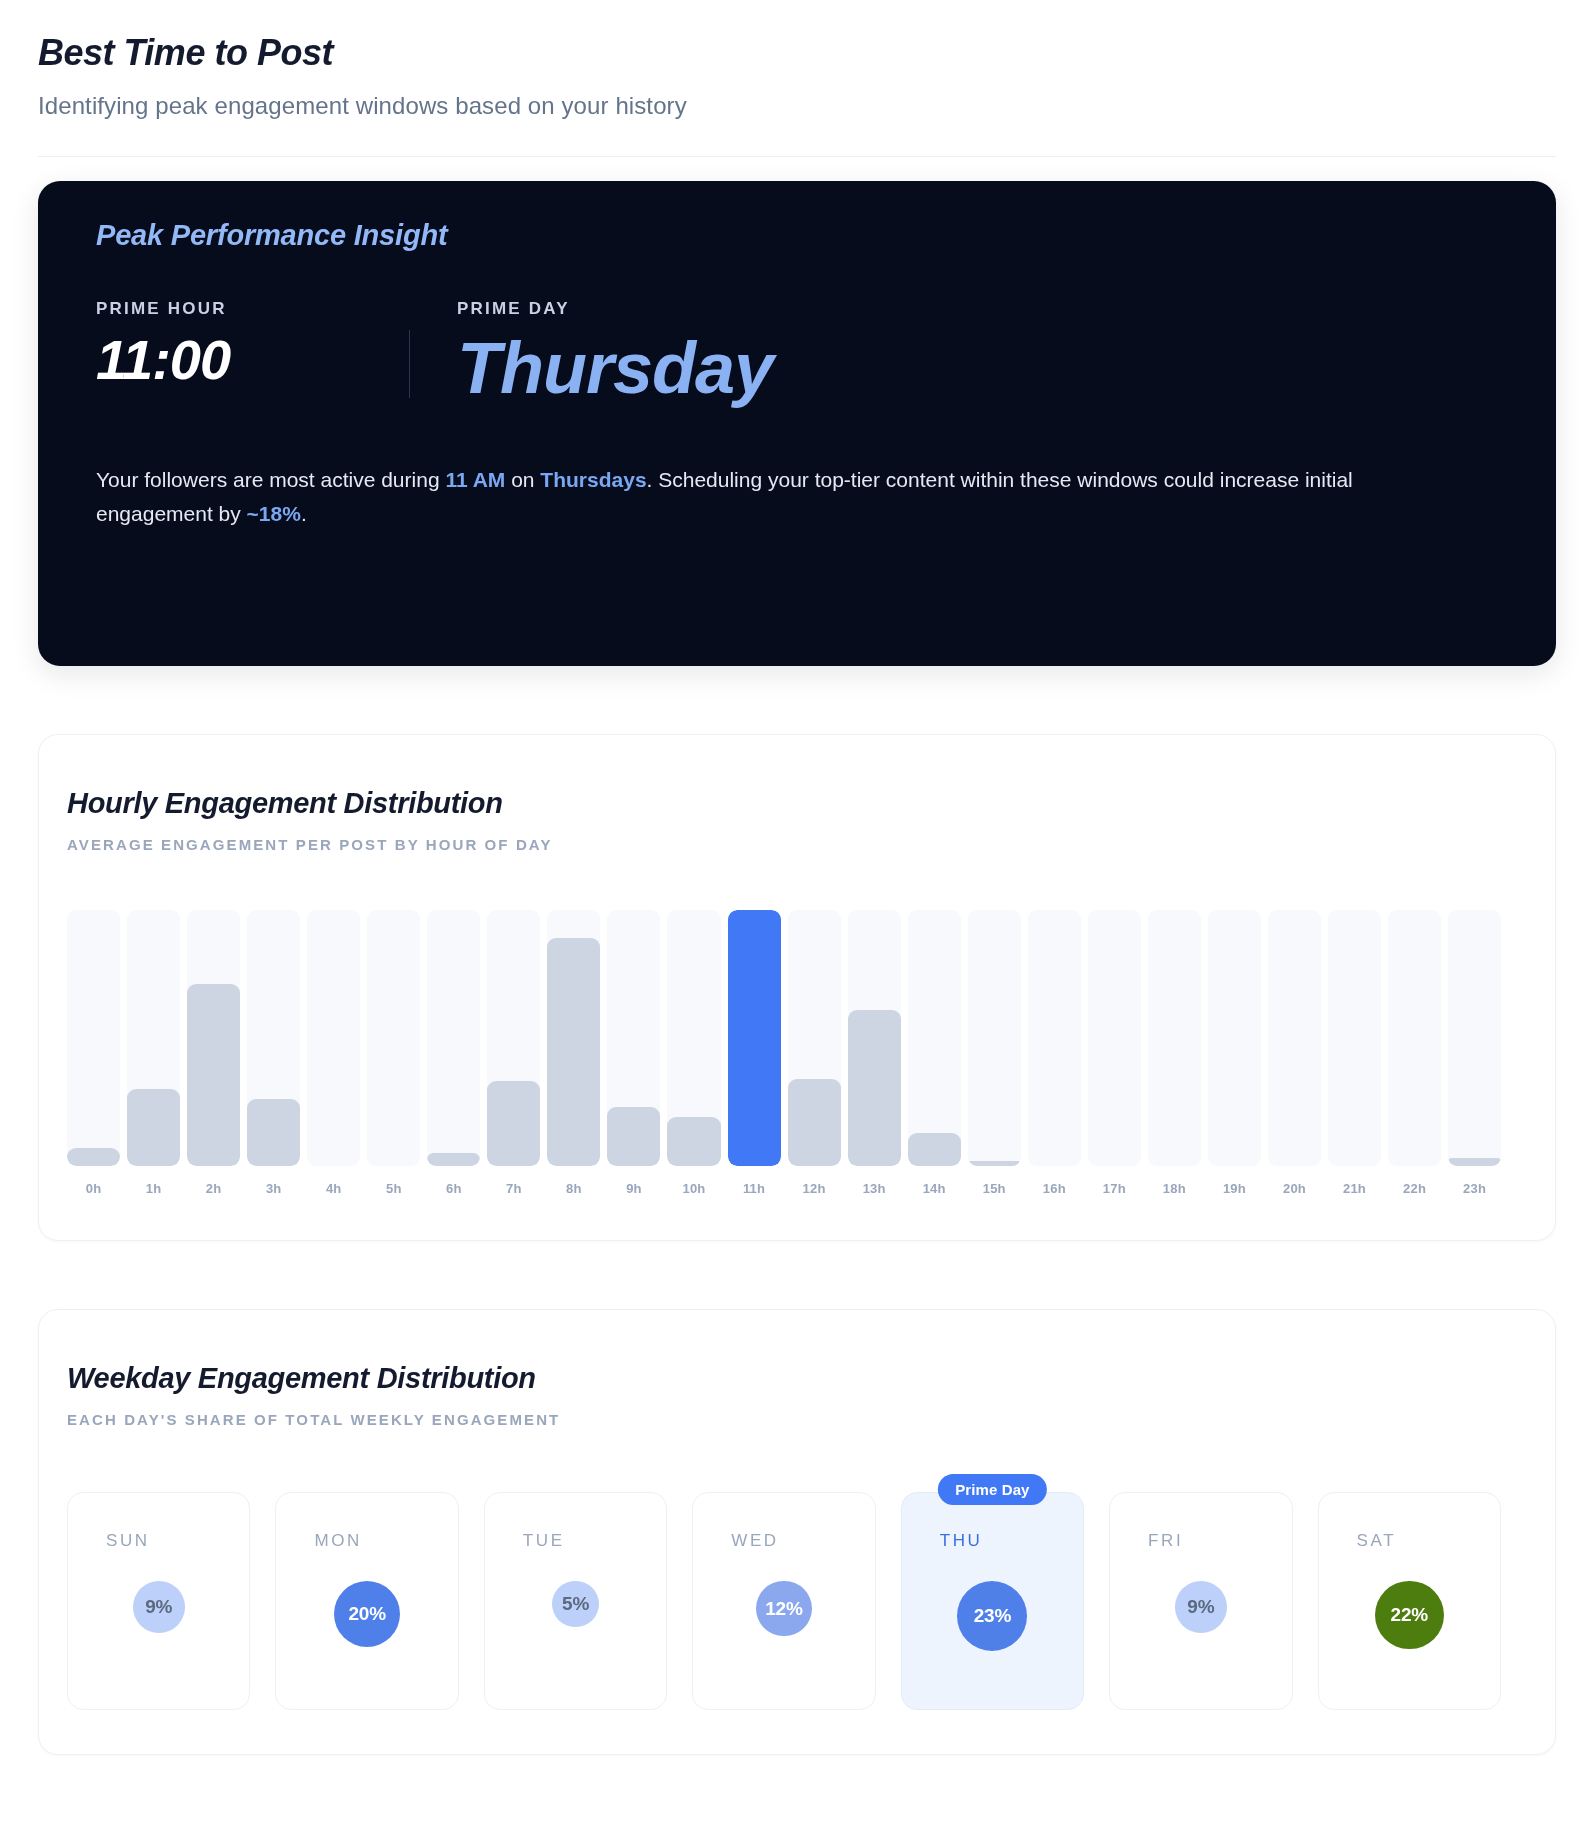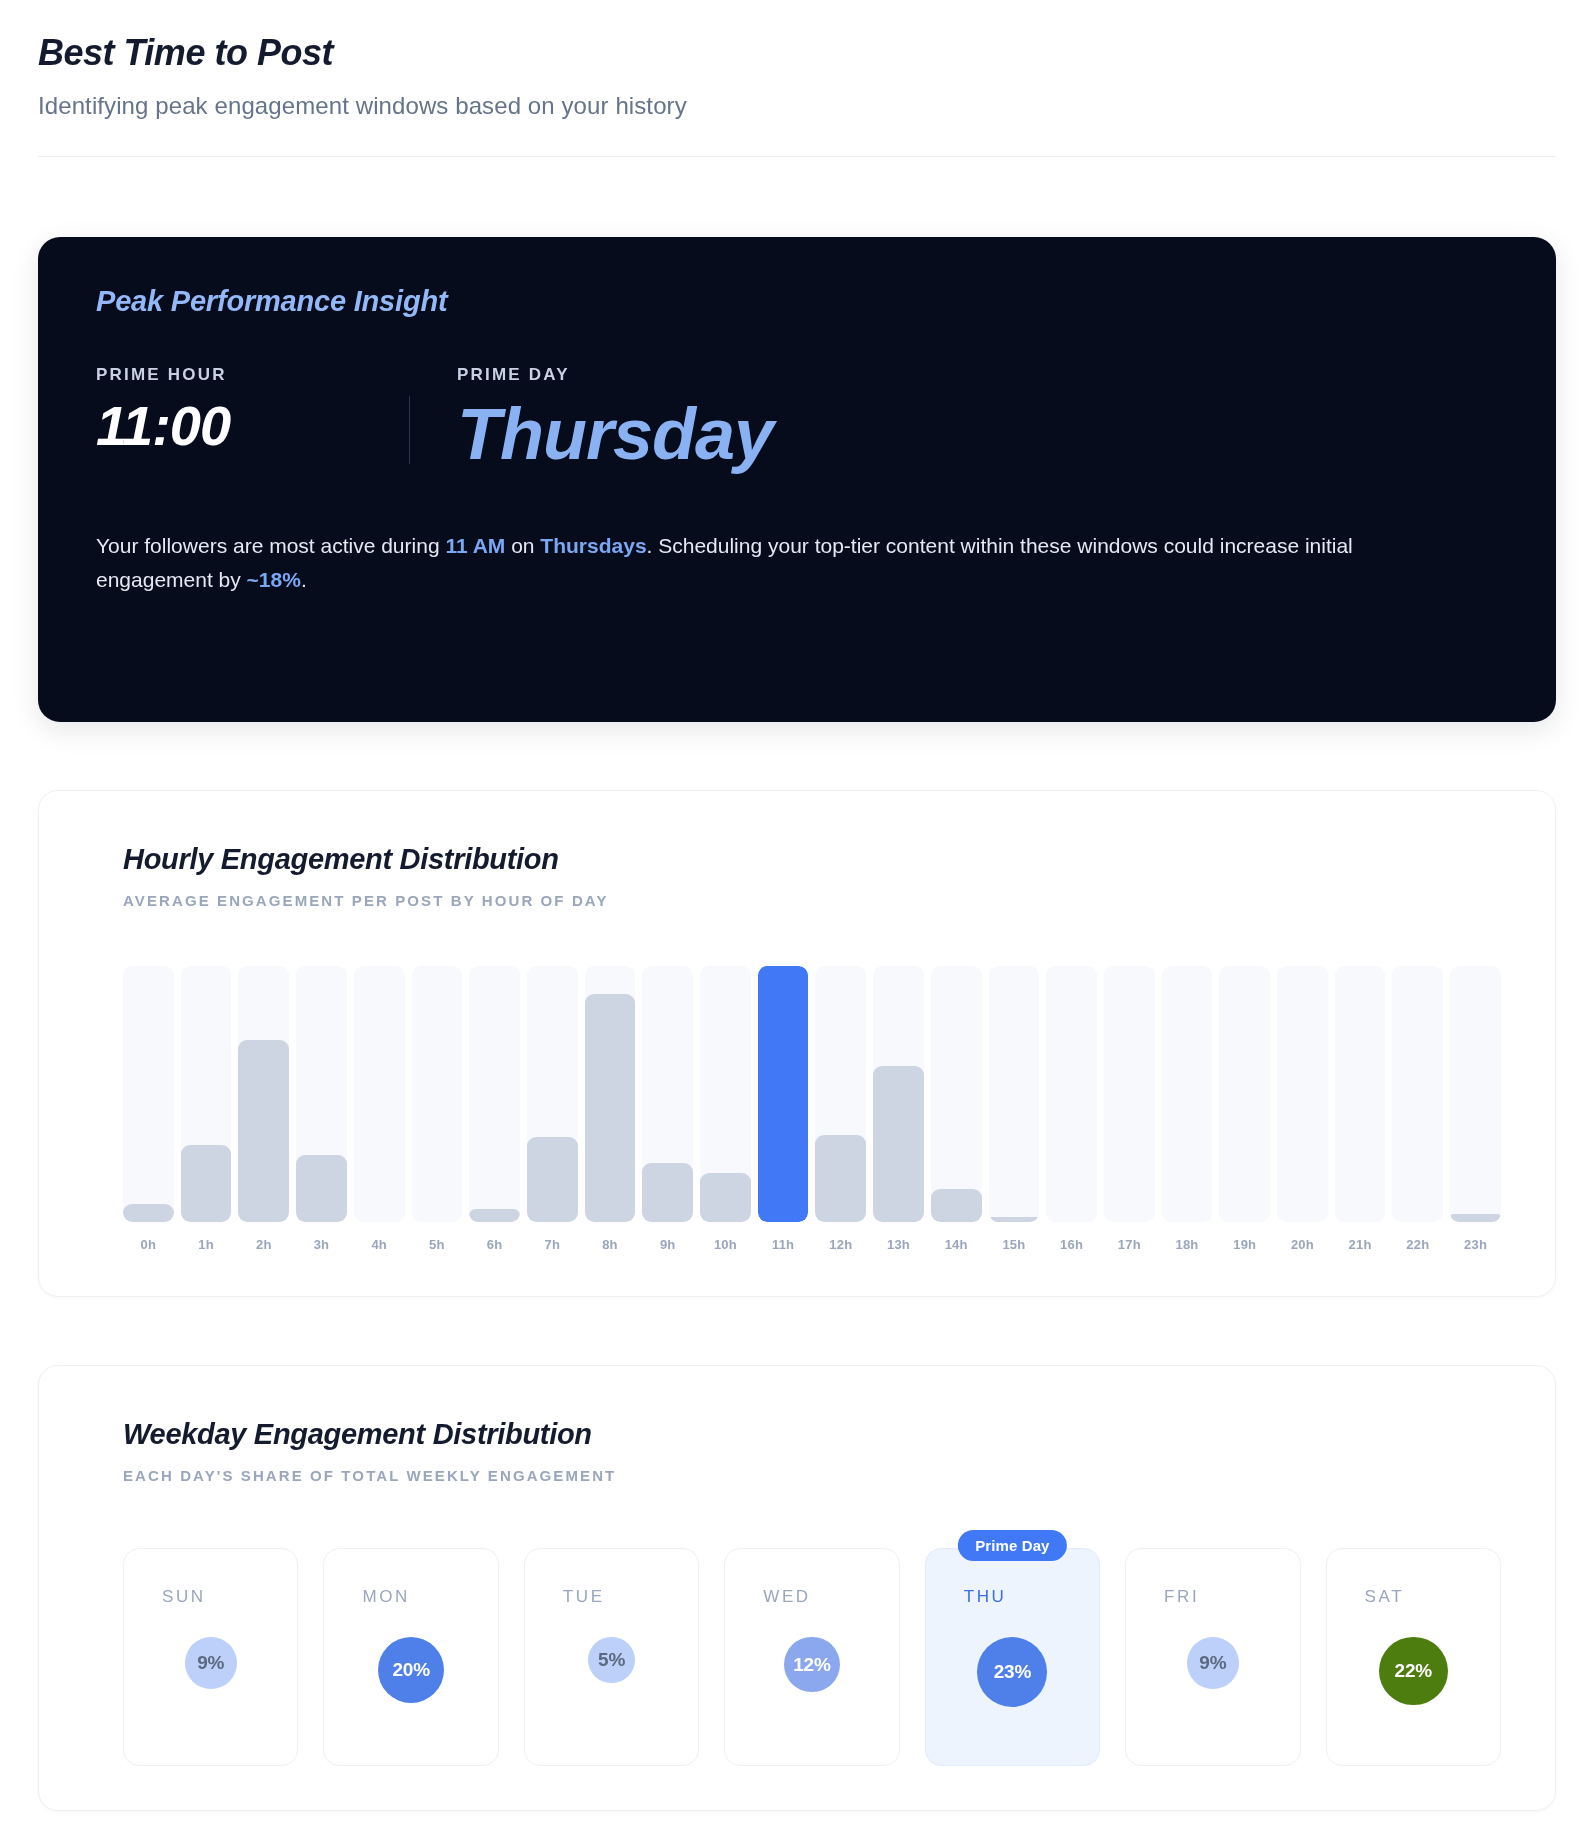--- a/index.html
+++ b/index.html
@@ -31,24 +31,24 @@
   .header-rule {
     margin-top: 36px;
     height: 1px;
     background: #eceef2;
     width: 100%;
   }
 
   
   .insight-card {
     position: relative;
-    margin-top: 80px;
+    margin-top: 24px;
     background: #070c1c;
     border-radius: 22px;
-    padding: 48px 58px 50px 58px;
+    padding: 38px 58px 50px 58px;
     min-height: 485px;
     overflow: hidden;
     box-shadow: 0 8px 28px rgba(8, 15, 40, 0.10);
   }
   .insight-title {
     font-size: 29px;
     font-weight: 700;
     font-style: italic;
     color: #93b8f7;
     letter-spacing: -0.2px;
@@ -90,21 +90,21 @@
     max-width: 1336px;
   }
   .insight-body .hl { color: #7aa7f2; font-weight: 700; }
 
   
   .card {
     margin-top: 68px;
     background: #ffffff;
     border: 1px solid #eef0f4;
     border-radius: 20px;
-    padding: 52px 54px 44px 84px;
+    padding: 52px 54px 44px 28px;
     box-shadow: 0 1px 3px rgba(20, 27, 46, 0.035);
   }
   .card-title {
     font-size: 29px;
     font-weight: 700;
     font-style: italic;
     color: #141b2e;
     letter-spacing: -0.3px;
   }
   .card-subtitle {

